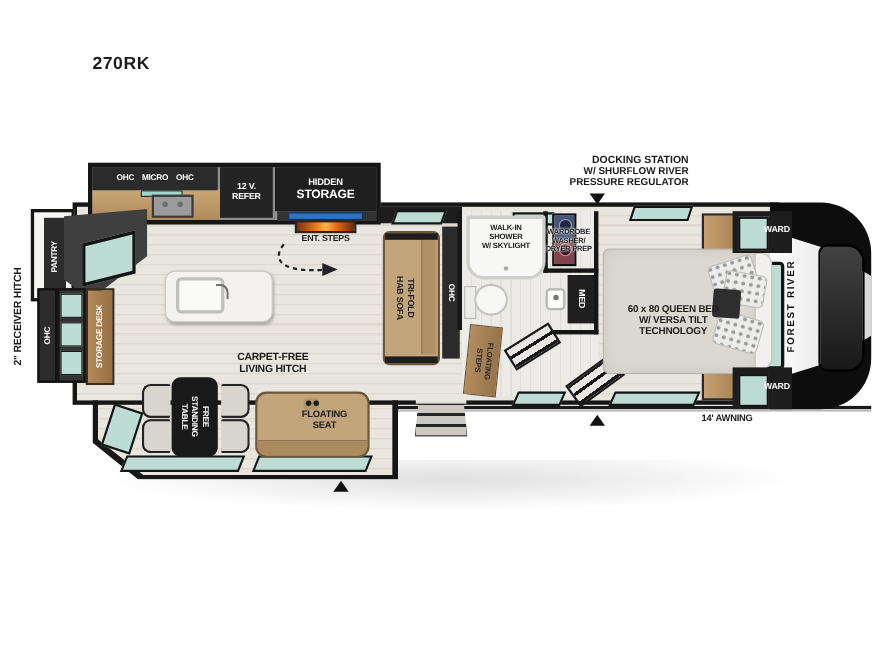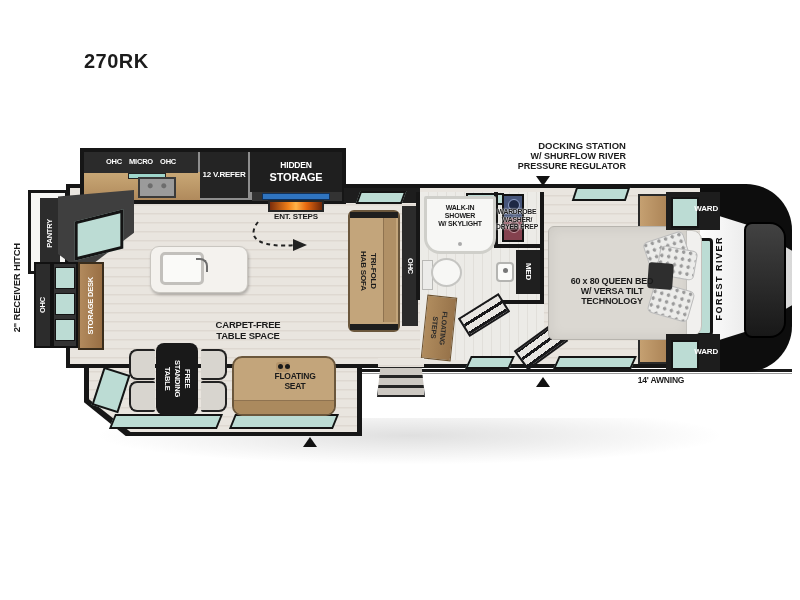--- a/index.html
+++ b/index.html
@@ -19,21 +19,21 @@
   .wood{background:linear-gradient(90deg,#c5a071,#ab8456);}
   .callout{font-weight:bold;color:#1b1b1b;text-align:right;line-height:1.1;}
   .tri-down{width:0;height:0;border-left:7px solid transparent;border-right:7px solid transparent;border-top:10px solid #111;}
   .tri-up{width:0;height:0;border-left:7px solid transparent;border-right:7px solid transparent;border-bottom:10px solid #111;}
 </style>
 </head>
 <body>
 
 <div id="stage">
 
-  <div class="abs" style="left:84px;top:50px;font-size:20px;font-weight:600;color:#1c1c1c;letter-spacing:0.5px;">270RK</div>
+  <div class="abs" style="left:84px;top:50px;font-size:16px;font-weight:600;color:#1c1c1c;letter-spacing:0.5px;">270RK</div>
 
   <div class="abs" style="left:30px;top:418px;width:760px;height:70px;background:radial-gradient(55% 55% at 50% 25%,rgba(80,80,80,0.18),rgba(80,80,80,0) 75%);"></div>
 
   <div class="abs flexc" style="left:6px;top:218px;width:22px;height:140px;">
     <span class="vup lbl" style="font-size:9.5px;">2" RECEIVER HITCH</span>
   </div>
 
   <div class="abs" style="left:356px;top:369px;width:436px;height:3px;background:#1a1a1a;"></div>
   <div class="abs" style="left:356px;top:373px;width:436px;height:1px;background:#9a9a9a;"></div>
   <div class="abs lbl" style="left:616px;top:376px;width:90px;font-size:8.5px;">14' AWNING</div>
@@ -55,21 +55,21 @@
     <span class="lbl" style="color:#fff;font-size:7.5px;">OHC</span>
     <span class="lbl" style="color:#fff;font-size:7.5px;">MICRO</span>
     <span class="lbl" style="color:#fff;font-size:7.5px;">OHC</span>
   </div>
 
   <div class="abs" style="left:128px;top:173px;width:36px;height:4px;background:#9fd6cb;border:1px solid #222;"></div>
   <div class="abs" style="left:138px;top:177px;width:38px;height:21px;background:#9b9b9b;border:2px solid #3a3a3a;box-sizing:border-box;">
     <div style="width:100%;height:100%;background:radial-gradient(circle at 30% 40%,#6d6d6d 2px,transparent 3px),radial-gradient(circle at 70% 40%,#6d6d6d 2px,transparent 3px);"></div>
   </div>
 
-  <div class="abs darkbox flexc" style="left:200px;top:152px;width:48px;height:46px;flex-direction:row;">
+  <div class="abs darkbox flexc" style="left:200px;top:152px;width:48px;height:46px;flex-direction:column;">
     <span class="lbl" style="color:#fff;font-size:8px;">12 V.</span>
     <span class="lbl" style="color:#fff;font-size:8px;">REFER</span>
   </div>
 
   <div class="abs darkbox flexc" style="left:250px;top:152px;width:92px;height:40px;flex-direction:column;background:#1f1f1f;">
     <span class="lbl" style="color:#fff;font-size:8.5px;">HIDDEN</span>
     <span class="lbl" style="color:#fff;font-size:11px;">STORAGE</span>
   </div>
 
   <div class="abs" style="left:252px;top:192px;width:90px;height:9px;background:#333;"></div>
@@ -106,21 +106,21 @@
   <div class="abs flexc" style="left:78px;top:262px;width:26px;height:88px;background:linear-gradient(90deg,#b28a5d,#996f44);border:2px solid #3a2d1c;box-sizing:border-box;">
     <span class="vup lbl" style="color:#fff;font-size:7.5px;">STORAGE DESK</span>
   </div>
 
   <div class="abs" style="left:150px;top:246px;width:96px;height:45px;background:#f4f2ee;border:1px solid #c9c6c0;border-radius:9px;box-shadow:1px 2px 3px rgba(0,0,0,0.25);"></div>
   <div class="abs" style="left:160px;top:252px;width:44px;height:33px;background:#fafaf8;border:3px solid #c2c0bc;border-radius:5px;box-sizing:border-box;"></div>
   <div class="abs" style="left:196px;top:258px;width:10px;height:12px;border:2px solid #6e6e6e;border-bottom:none;border-left:none;border-radius:0 8px 0 0;"></div>
 
   <div class="abs lbl" style="left:196px;top:320px;width:104px;font-size:9.5px;">
     <span>CARPET-FREE</span><br>
-    <span>TABLE SPACE</span>
+    <span>LIVING HITCH</span>
   </div>
 
   <div class="abs" style="left:348px;top:210px;width:52px;height:122px;background:#c3a57b;border:2px solid #6b573c;border-radius:6px;box-sizing:border-box;">
     <div style="position:absolute;right:2px;top:6px;width:12px;height:104px;background:#b09066;border-left:1px solid #8f7350;"></div>
     <div style="position:absolute;left:0;top:0;width:100%;height:6px;background:#1e1e1e;"></div>
     <div style="position:absolute;left:0;bottom:0;width:100%;height:6px;background:#1e1e1e;"></div>
   </div>
   <div class="abs flexc" style="left:348px;top:218px;width:40px;height:106px;">
     <span class="vdn lbl" style="font-size:8px;line-height:1.25;">
       <span>TRI-FOLD</span>

